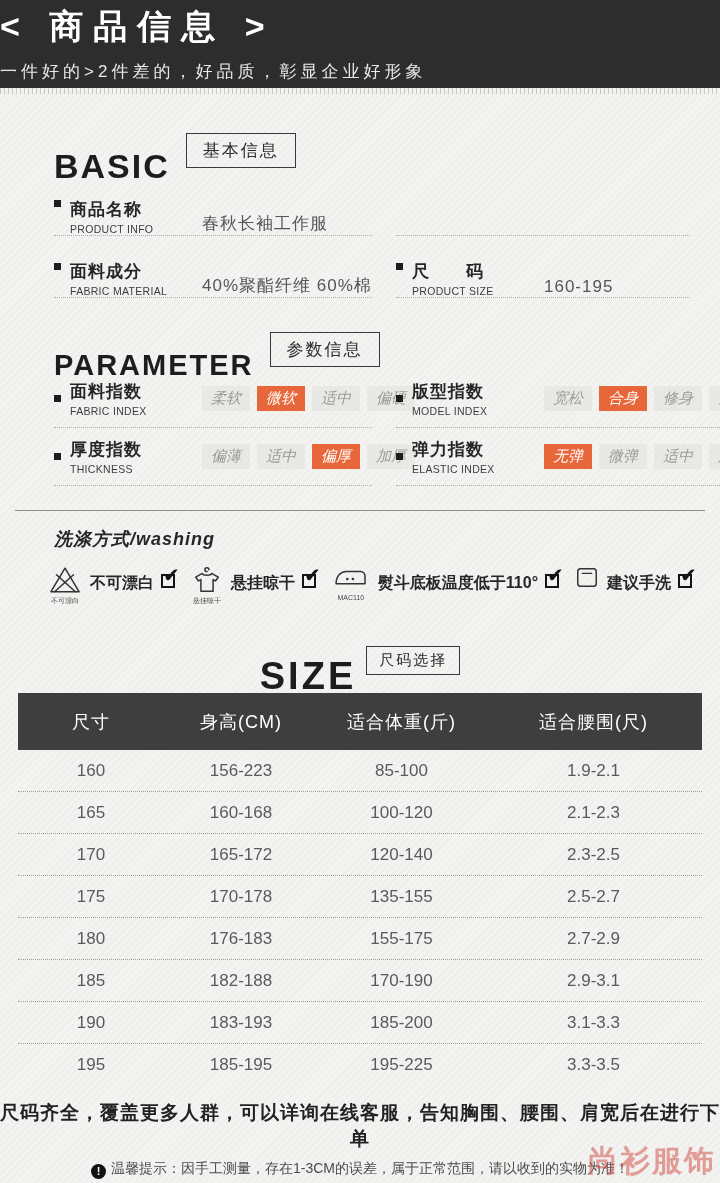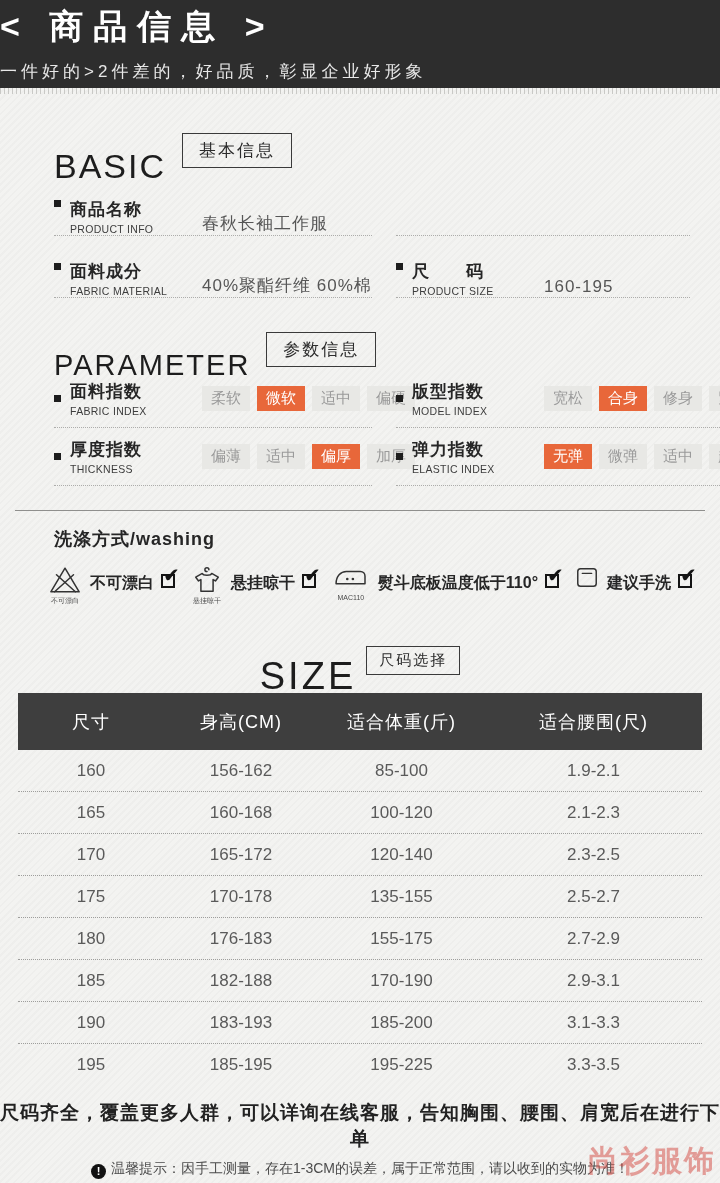--- a/index.html
+++ b/index.html
@@ -15,45 +15,45 @@
   
   .hero { height:88px; background:#2d2d2d; text-align:left; padding-top:4px; }
   .hero-title { color:#fff; font-size:34px; font-weight:700; letter-spacing:10px; }
   .hero-sub { color:#e8e8e8; font-size:17px; letter-spacing:4px; margin-top:10px; }
   .perforation { height:6px; background-image:repeating-linear-gradient(90deg,#c9c9c6 0 1px, transparent 1px 4px); }
 
   
   .sec-head { display:flex; align-items:center; padding-left:54px; }
   .sec-head.basic { margin-top:34px; height:44px; }
   .sec-head.param { margin-top:30px; height:42px; }
-  .sec-en { font-weight:400; color:#1d1d1d;margin-top:32px; }
+  .sec-en { font-weight:700; color:#1d1d1d;margin-top:32px; }
   .sec-head.basic .sec-en { font-size:34px; letter-spacing:2px; }
   .sec-head.param .sec-en { font-size:29px; letter-spacing:2px; }
   .sec-cn-box { border:1px solid #3a3a3a; color:#2c2c2c; font-size:17px; padding:5px 16px; margin-left:16px; letter-spacing:2px; }
 
   
   .grid2 { display:grid; grid-template-columns:318px 1fr; padding:0 30px 0 54px; column-gap:24px; }
   .fcell { display:flex; align-items:flex-end; border-bottom:1px dotted #adadab; }
   .fcell.r1 { height:64px; }
   .fcell.r2 { height:62px; }
   .bullet { width:7px; height:7px; background:#1d1d1d; margin-right:9px; flex:0 0 auto; align-self:center; }
   .flabels { min-width:118px; }
   .flabels .cn { font-size:17px; font-weight:700; color:#262626; letter-spacing:1px; white-space:nowrap; }
   .flabels .en { font-size:10.5px; color:#3d3d3d; letter-spacing:.3px; margin-top:2px; white-space:nowrap; }
   .fvalue { font-size:17px; color:#565656; margin-left:14px; letter-spacing:1px; white-space:nowrap; }
 
   
   .pcell { display:flex; align-items:center; height:58px; border-bottom:1px dotted #adadab; }
-  .chips { display:flex; margin-left:14px; }
+  .chips { display:flex; margin-left:14px;font-style:italic; }
   .chip { font-size:15px; color:#9a9a9a; background:#e8e8e5; padding:3px 9px; margin-right:7px; white-space:nowrap; }
   .chip.on { background:#e8673a; color:#fff; }
 
   
   .rule { border-top:1px solid #8f8f8d; margin:24px 15px 0; }
-  .wash-head { margin:16px 0 0 54px; font-size:18px; font-weight:700; color:#262626; height:30px; letter-spacing:1px; }
+  .wash-head { margin:16px 0 0 54px; font-size:18px; font-weight:700; color:#262626; height:30px; letter-spacing:1px;font-style:italic; }
   .wash-row { display:flex; justify-content:space-between; align-items:flex-start; padding:8px 28px 0 48px; height:58px; }
   .wash-item { display:flex; align-items:flex-start; }
   .icon-stack { display:flex; flex-direction:column; align-items:center; margin-right:8px; }
   .icon-cap { font-size:7px; color:#4a4a4a; margin-top:1px; white-space:nowrap; }
   .wash-label { font-size:16px; font-weight:700; color:#262626; margin-top:8px; white-space:nowrap; }
   .checkbox { position:relative; display:inline-block; width:14px; height:14px; border:2px solid #141414; margin-left:7px; top:9px; }
   .checkbox::after { content:"✔"; position:absolute; left:0px; top:-11px; font-size:20px; font-weight:900; color:#141414; line-height:1; }
   svg.wicon { display:block; }
   svg.wicon * { stroke:#333; fill:none; stroke-width:1.6; stroke-linecap:round; stroke-linejoin:round; }
   svg.wicon .fill { fill:#333; stroke:none; }
@@ -252,21 +252,21 @@
 
   <div class="tbl">
     <div class="trow head">
       <div class="tcell">尺寸</div>
       <div class="tcell">身高(CM)</div>
       <div class="tcell">适合体重(斤)</div>
       <div class="tcell">适合腰围(尺)</div>
     </div>
     <div class="trow data">
       <div class="tcell">160</div>
-      <div class="tcell">156-162</div>
+      <div class="tcell">156-223</div>
       <div class="tcell">85-100</div>
       <div class="tcell">1.9-2.1</div>
     </div>
     <div class="trow data">
       <div class="tcell">165</div>
       <div class="tcell">160-168</div>
       <div class="tcell">100-120</div>
       <div class="tcell">2.1-2.3</div>
     </div>
     <div class="trow data">

